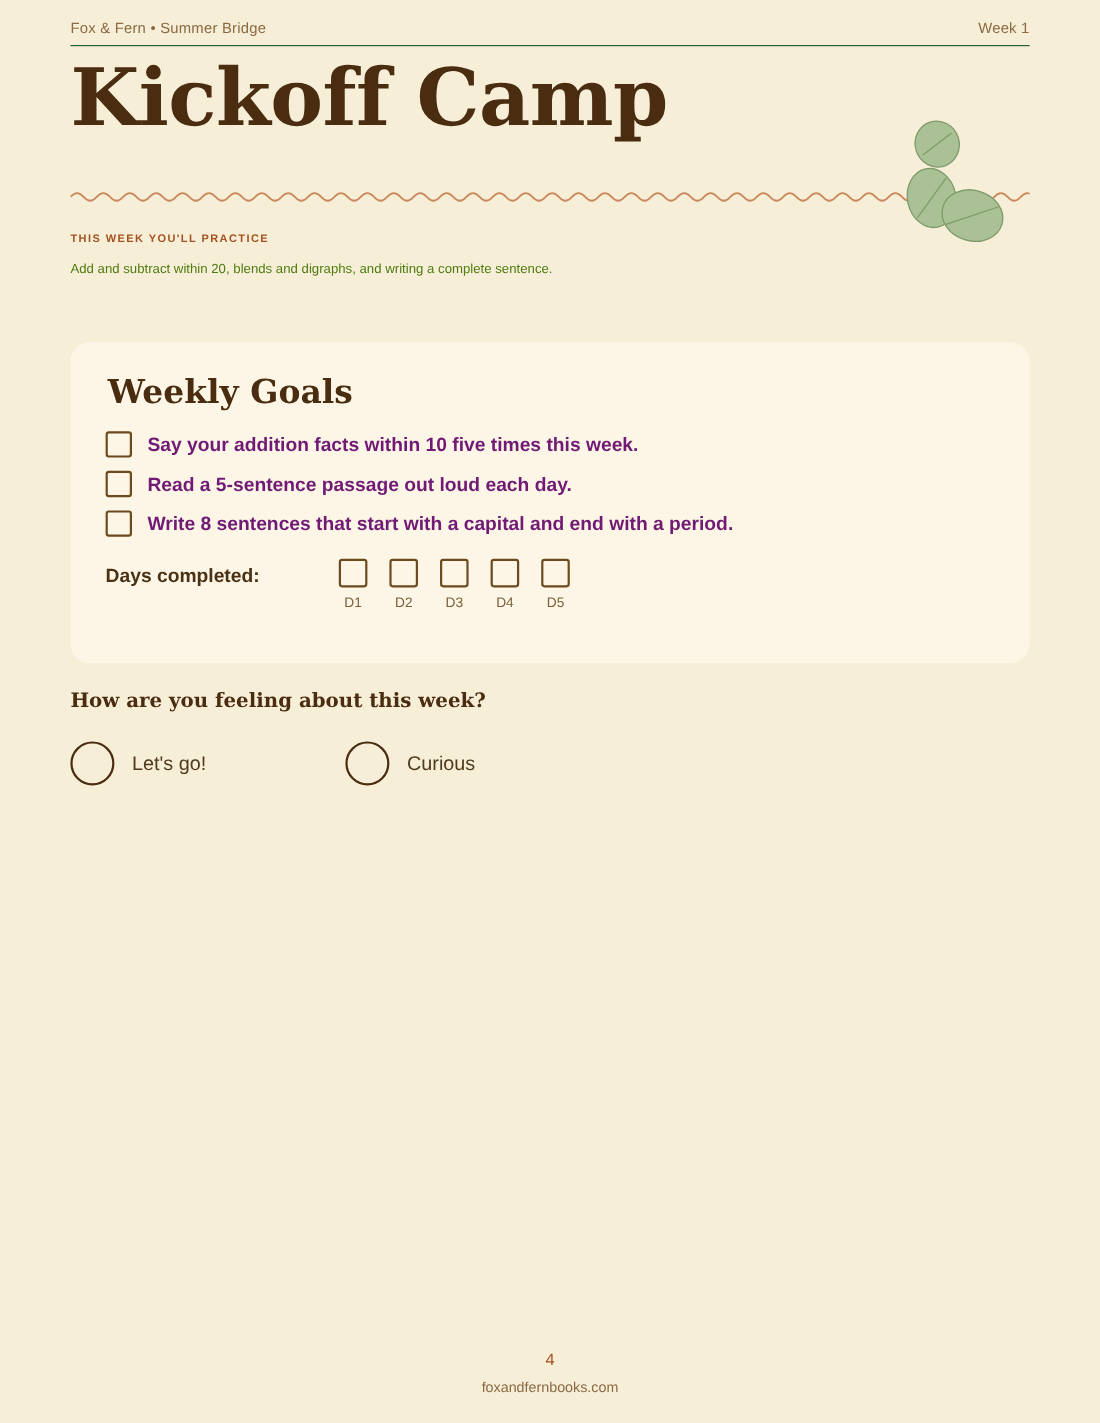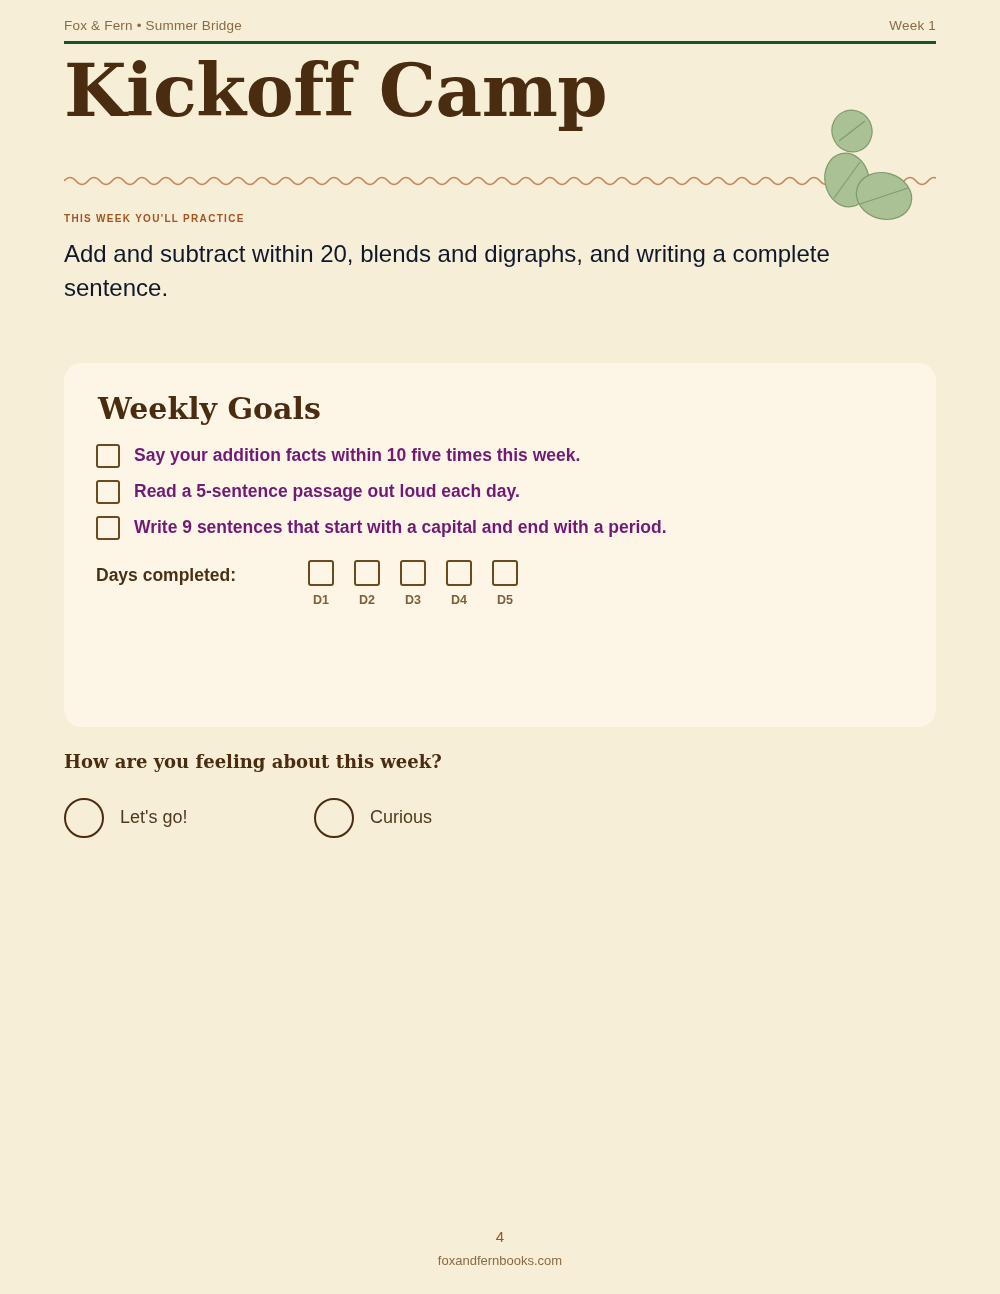--- a/index.html
+++ b/index.html
@@ -26,21 +26,21 @@
   
   .runhead {
     display: flex;
     justify-content: space-between;
     align-items: flex-end;
     font-size: 13.5px;
     color: #8a6a42;
     letter-spacing: 0.2px;
     padding-top: 18px;
     padding-bottom: 8px;
-    border-bottom: 3px solid #14532d;
+    border-bottom: 1px solid #14532d;
   }
 
   
   .eyebrow {
     margin-top: 48px;
     font-size: 14px;
     font-weight: bold;
     letter-spacing: 1.6px;
     color: #a4521f;
   }
@@ -73,32 +73,32 @@
   
   .practice-label {
     margin-top: 22px;
     font-size: 10px;
     font-weight: bold;
     letter-spacing: 1.3px;
     color: #a4521f;
   }
   .practice-text {
     margin-top: 13px;
-    font-size: 24px;
-    color: #0f172a;
+    font-size: 12px;
+    color: #4d7c0f;
     line-height: 1.4;
   }
 
   
   .goals-card {
     margin-top: 58px;
     background: #fdf6e6;
     border-radius: 18px;
     padding: 26px 32px 34px 32px;
-    height: 364px;
+    height: 292px;
     box-sizing: border-box;
   }
   .goals-title {
     font-family: "DejaVu Serif", serif;
     font-weight: bold;
     font-size: 30px;
     color: #4a2c10;
     margin: 2px 0 18px 2px;
   }
   .goal-row {
@@ -134,21 +134,20 @@
     padding-top: 5px;
   }
   .day-items {
     display: flex;
   }
   .day-item {
     display: flex;
     flex-direction: column;
     align-items: center;
     margin-right: 20px;
-    font-weight: bold;
   }
   .day-box {
     width: 22px;
     height: 22px;
     border: 2px solid #6b4a1e;
     border-radius: 3px;
   }
   .day-label {
     margin-top: 7px;
     font-size: 12.5px;
@@ -242,21 +241,21 @@
     <div class="goal-row">
       <div class="goal-box"></div>
       <div class="goal-text">Say your addition facts within 10 five times this week.</div>
     </div>
     <div class="goal-row">
       <div class="goal-box"></div>
       <div class="goal-text">Read a 5-sentence passage out loud each day.</div>
     </div>
     <div class="goal-row">
       <div class="goal-box"></div>
-      <div class="goal-text">Write 9 sentences that start with a capital and end with a period.</div>
+      <div class="goal-text">Write 8 sentences that start with a capital and end with a period.</div>
     </div>
 
     <div class="days-row">
       <div class="days-label">Days completed:</div>
       <div class="day-items">
         <div class="day-item">
           <div class="day-box"></div>
           <div class="day-label">D1</div>
         </div>
         <div class="day-item">

